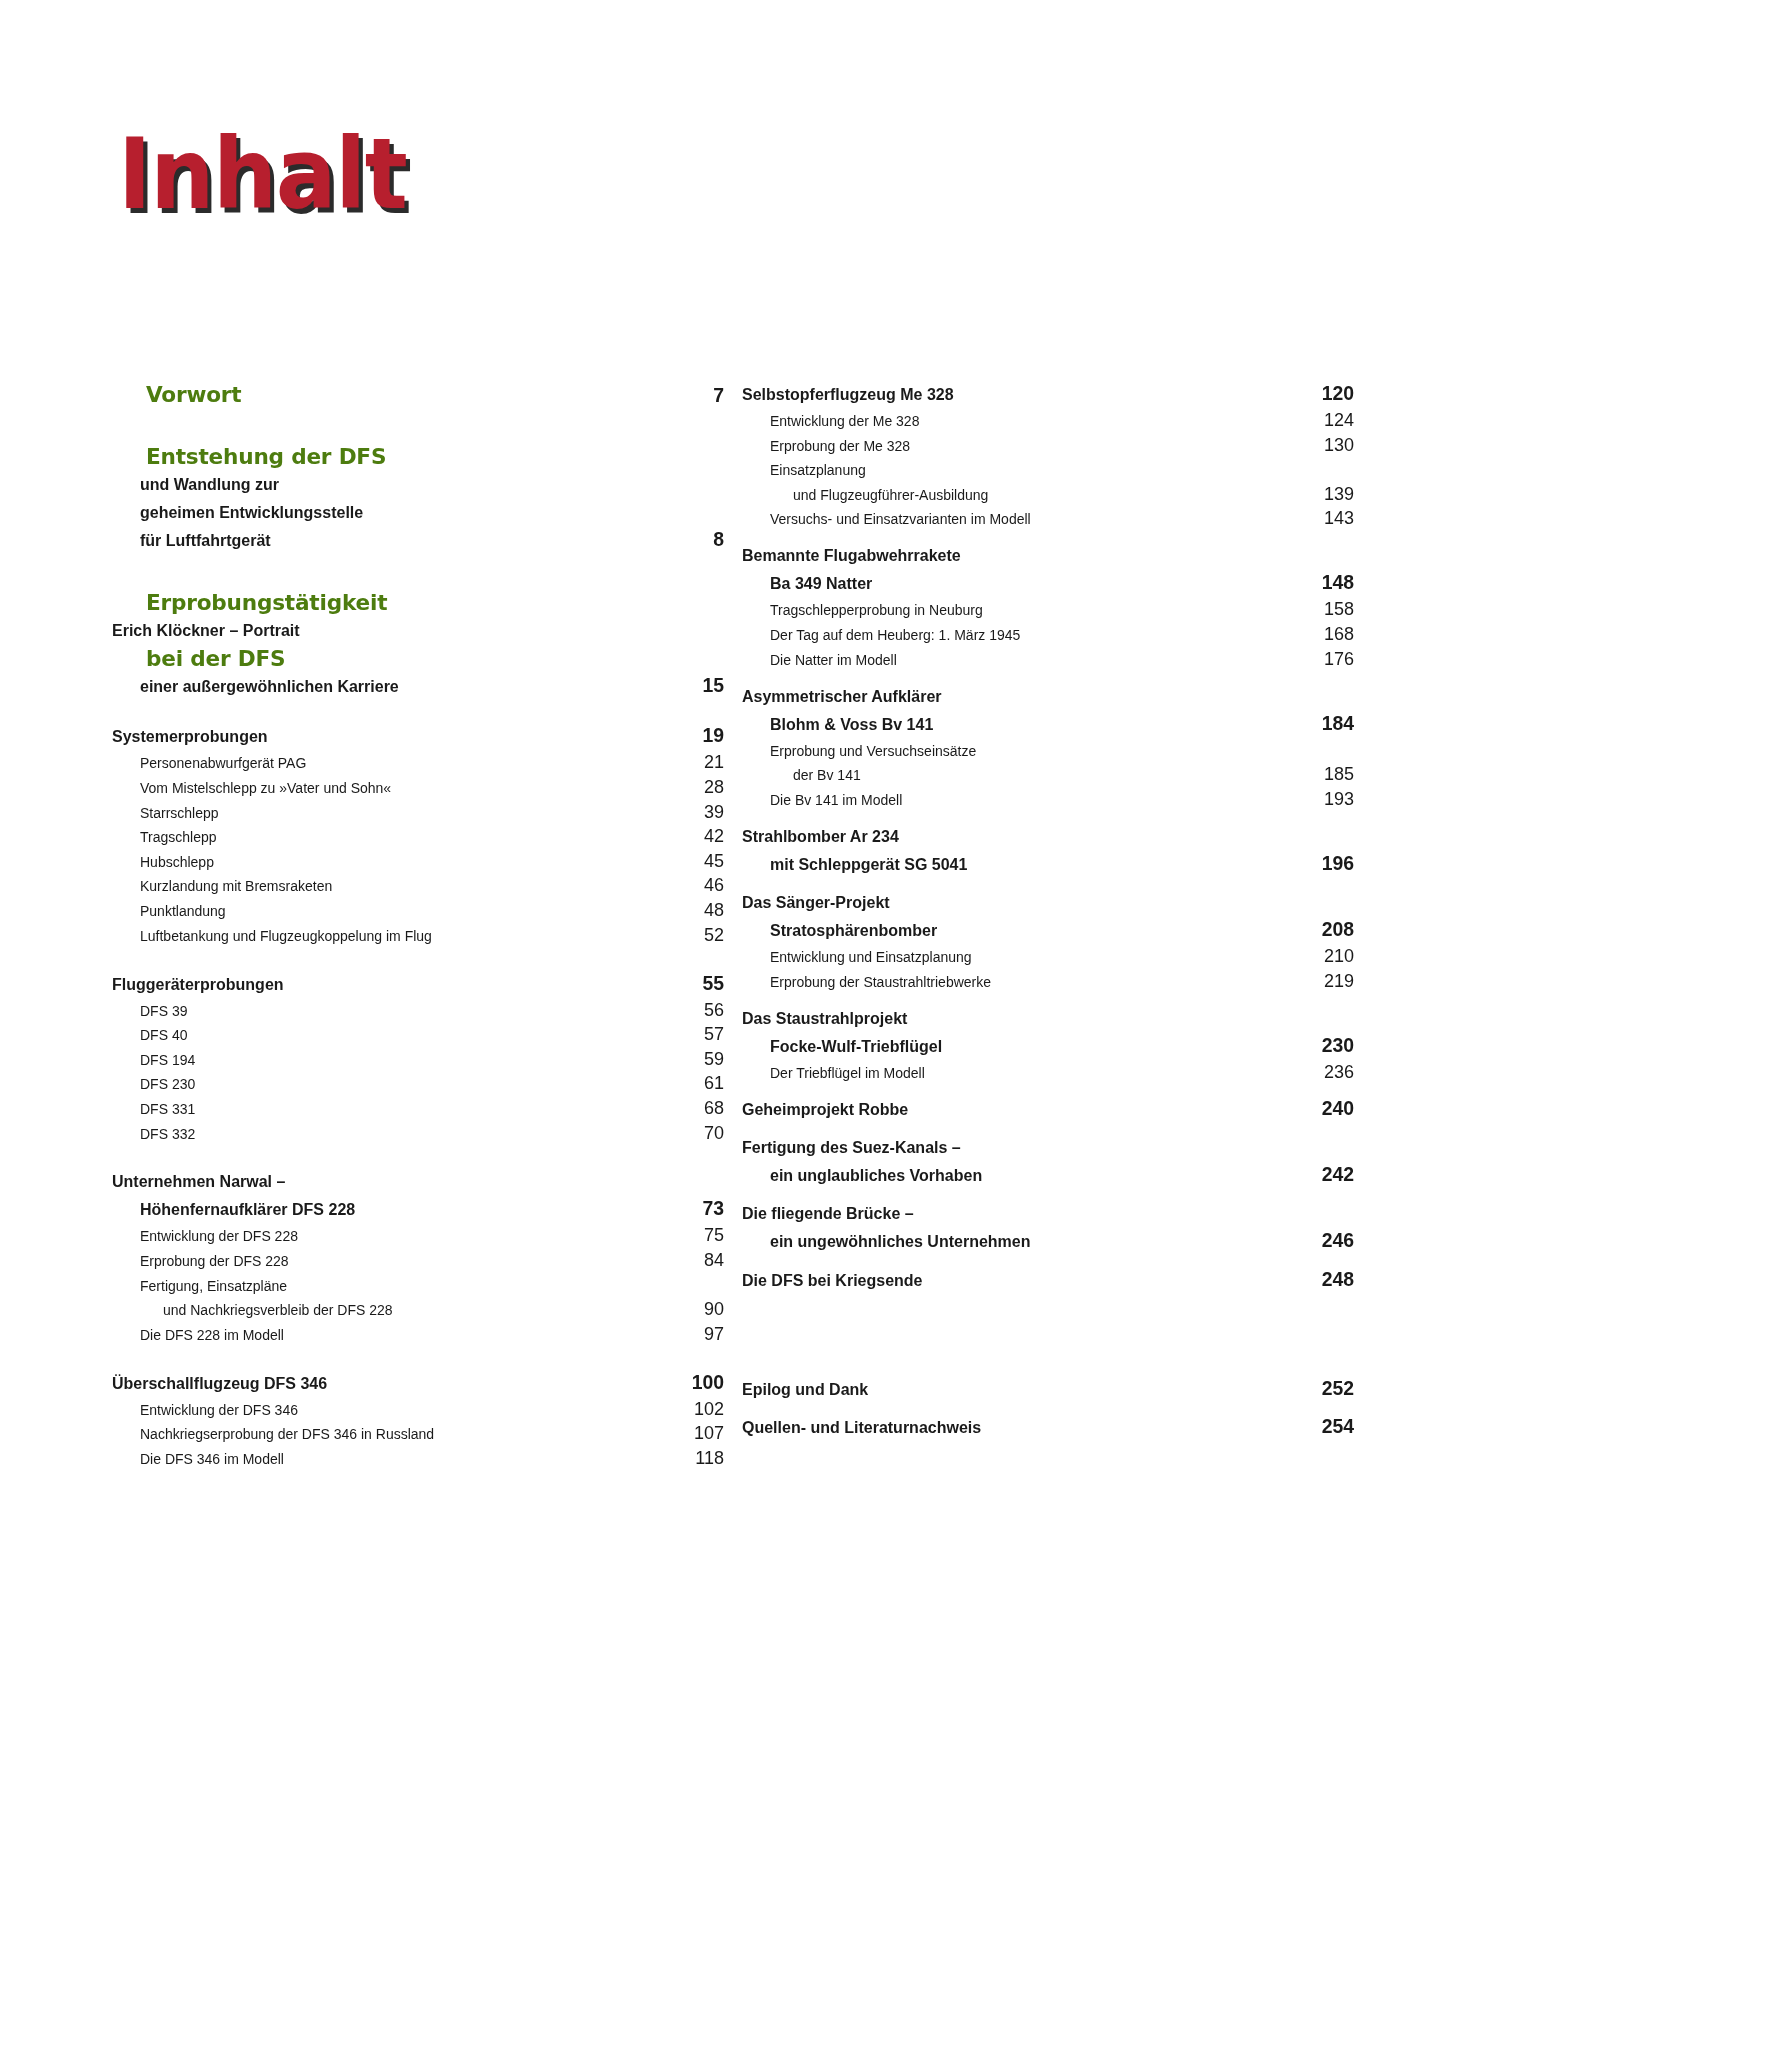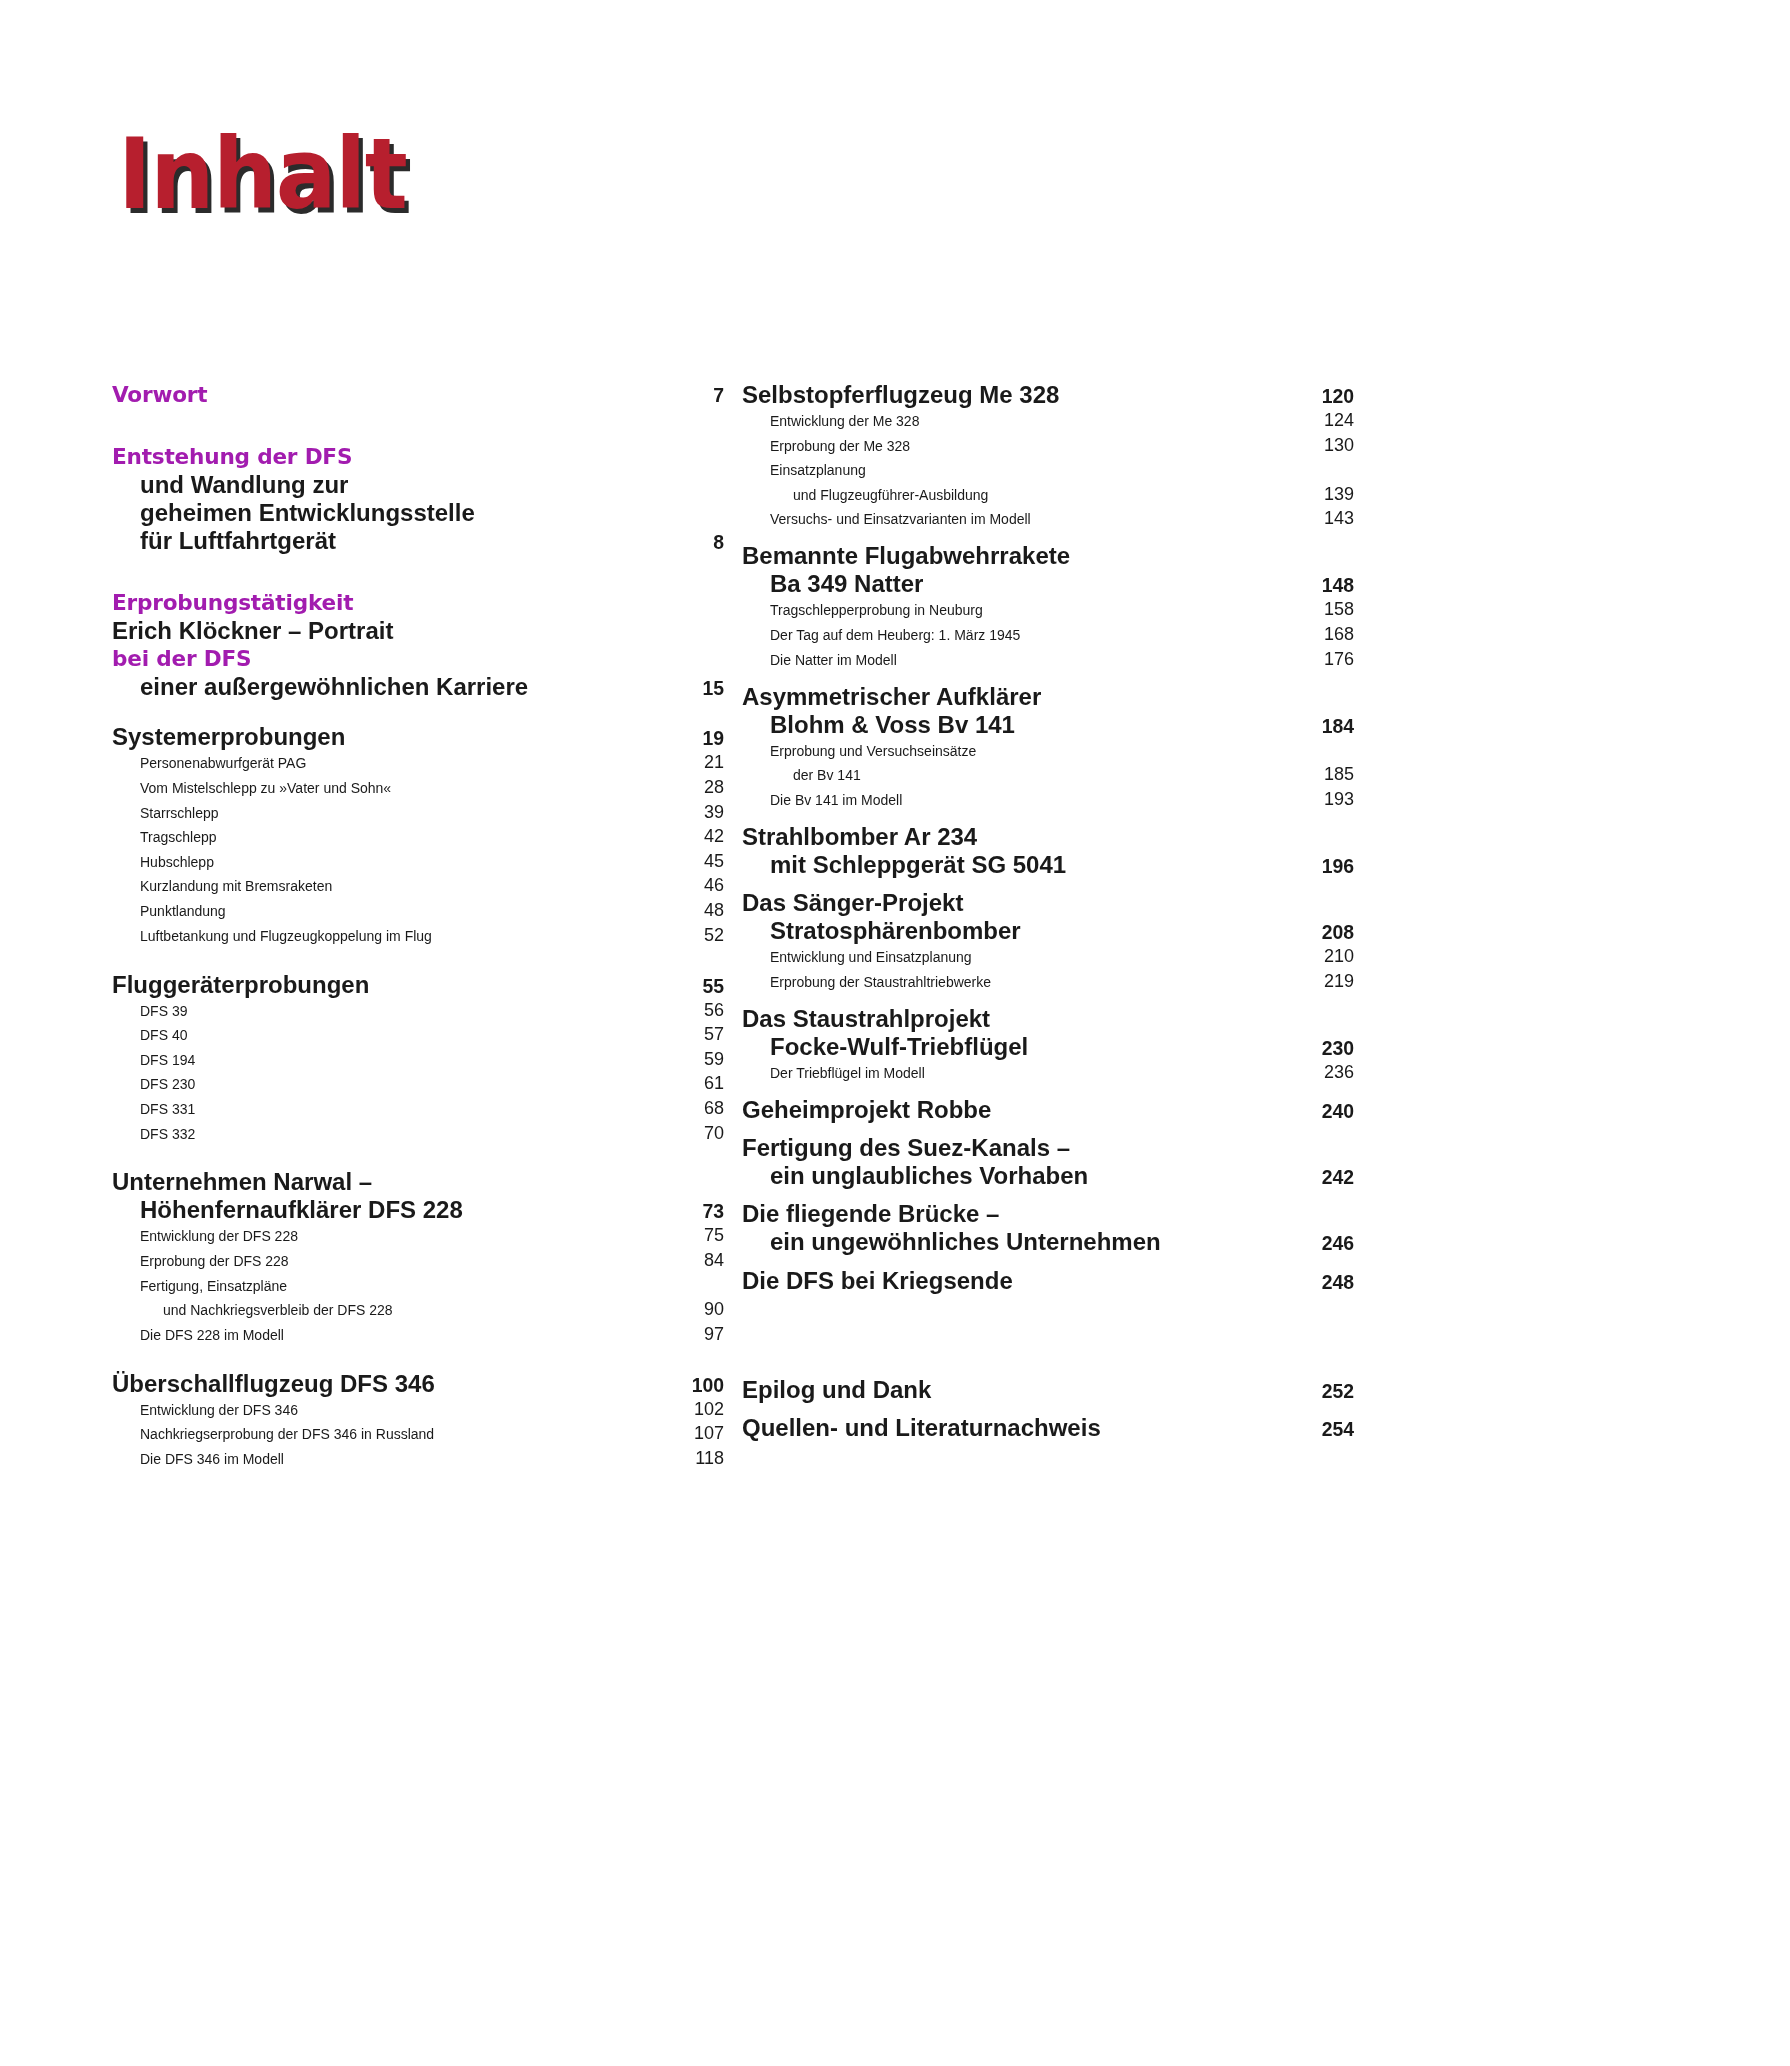--- a/index.html
+++ b/index.html
@@ -48,32 +48,33 @@
   .row {
     display: flex;
     align-items: baseline;
     width: 100%;
   }
   .row .txt { flex: 1 1 auto; }
   .row .pg  { flex: 0 0 auto; text-align: right; width: 60px; }
 
   
   .h-red {
-    color: #a21caf;
+    color: #4d7c0f;
     font-weight: bold;
     font-size: 21.6px;
     line-height: 28px;
     font-family: "DejaVu Sans", sans-serif;
     letter-spacing: -0.2px;
+    margin-left: 34px;
   }
   
   .h-blk {
     color: #1a1a1a;
     font-weight: bold;
-    font-size: 24px;
+    font-size: 16px;
     line-height: 28px;
   }
   
   .sub {
     color: #1a1a1a;
     font-weight: normal;
     font-size: 14px;
     line-height: 24.6px;
   }
   .pg { font-size: 18px; color: #1a1a1a; }

